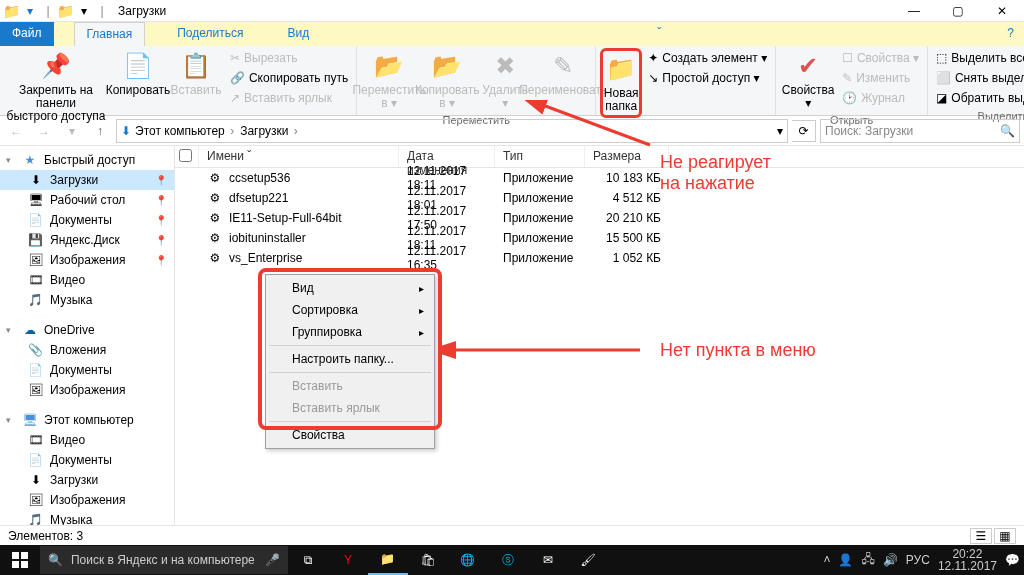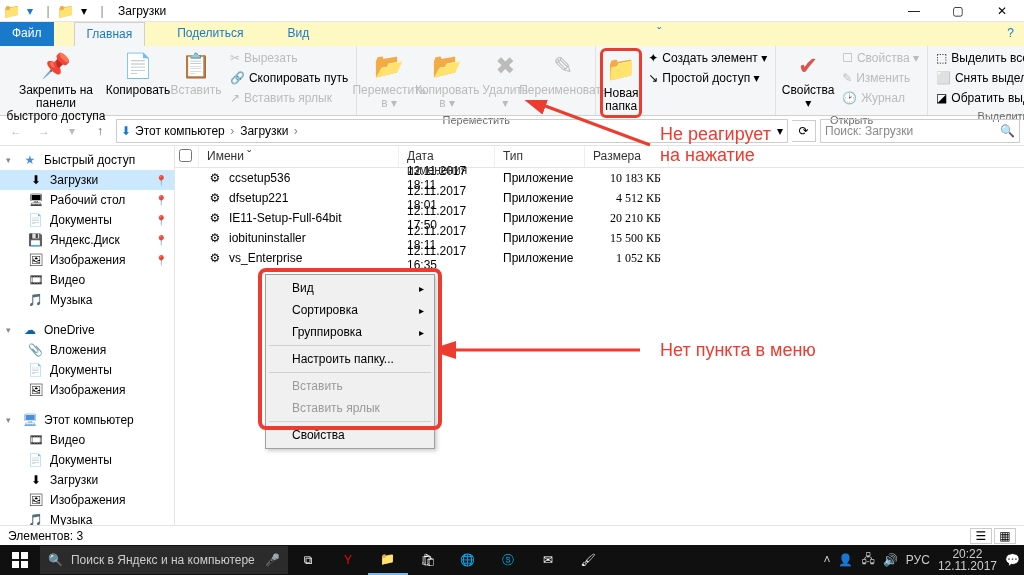--- a/index.html
+++ b/index.html
@@ -57,21 +57,21 @@
 .col.name{width:200px;}
 .col.date{width:96px;}
 .col.type{width:90px;}
 .col.size{width:84px; }
 .row { display:flex; height:20px; align-items:center;}
 .row .cell{ padding:0 8px;}
 .row .cell.check{width:24px;}
 .row .cell.name{width:200px; display:flex; align-items:center; gap:6px;}
 .row .cell.date{width:96px;}
 .row .cell.type{width:90px;}
-.row .cell.size{width:84px; text-align:right;font-family:Liberation Serif, serif;}
+.row .cell.size{width:84px; text-align:right;}
 .fileico{width:16px;height:16px; display:flex; align-items:center; justify-content:center;}
 
 
 .ctxmenu { position:absolute; left:265px; top:274px; width:170px; background:#f0f0f0; border:1px solid #a0a0a0; box-shadow:2px 2px 4px rgba(0,0,0,.2); padding:2px;}
 .ctxitem { height:22px; display:flex; align-items:center; padding:0 20px 0 24px; position:relative;}
 .ctxitem.disabled{ color:#9a9a9a;}
 .ctxitem .arr{ position:absolute; right:8px; font-size:10px;}
 .ctxsep{ height:1px; background:#d0d0d0; margin:2px 1px;}
 .ctx-outline{ position:absolute; left:258px; top:268px; width:184px; height:162px; border:4px solid #ed3b2f; border-radius:8px; pointer-events:none;}
 
@@ -451,21 +451,21 @@
 <div class="ctx-outline"></div>
 
 <svg class="arrow-svg" style="left:440px; top:100px;" width="220" height="50">
   <defs>
       <marker id="ah1" markerWidth="10" markerHeight="10" refX="2" refY="3" orient="auto">
         <path d="M0,0 L0,6 L9,3 z" fill="#ed3b2f"></path>
       </marker>
     </defs>
   <line x1="210" y1="45" x2="100" y2="4" stroke="#ed3b2f" stroke-width="3" marker-end="url(#ah1)"></line>
 </svg>
-<div class="annot" style="left:660px; top:124px; white-space:pre-line;">Не реагирует
+<div class="annot" style="left:660px; top:152px; white-space:pre-line;">Не реагирует
 на нажатие</div>
 
 <svg class="arrow-svg" style="left:440px; top:338px;" width="210" height="24">
   <defs>
       <marker id="ah2" markerWidth="10" markerHeight="10" refX="2" refY="3" orient="auto">
         <path d="M0,0 L0,6 L9,3 z" fill="#ed3b2f"></path>
       </marker>
     </defs>
   <line x1="200" y1="12" x2="10" y2="12" stroke="#ed3b2f" stroke-width="3" marker-end="url(#ah2)"></line>
 </svg>

